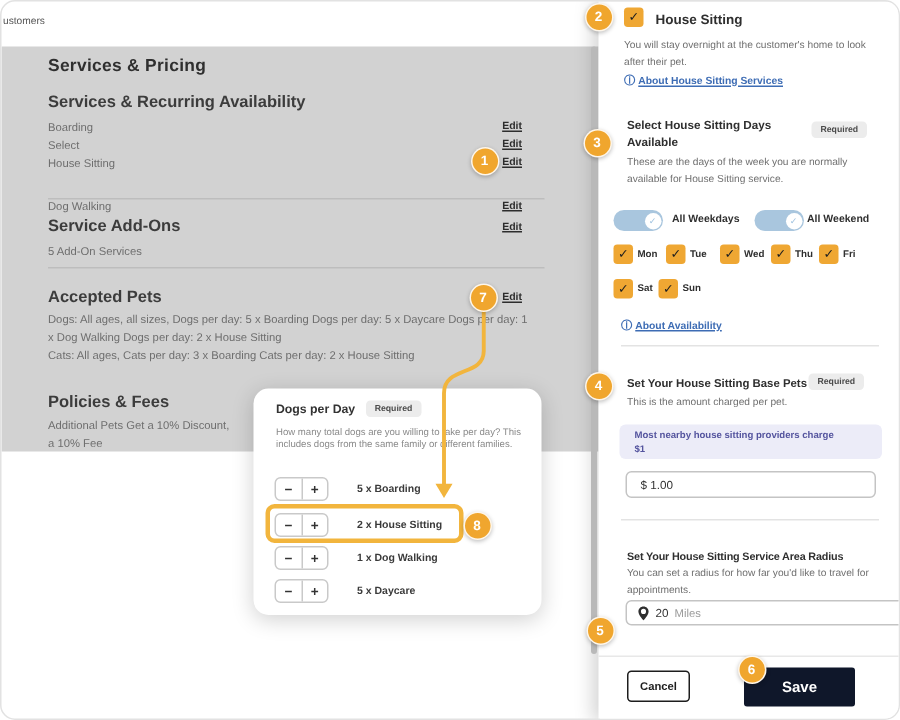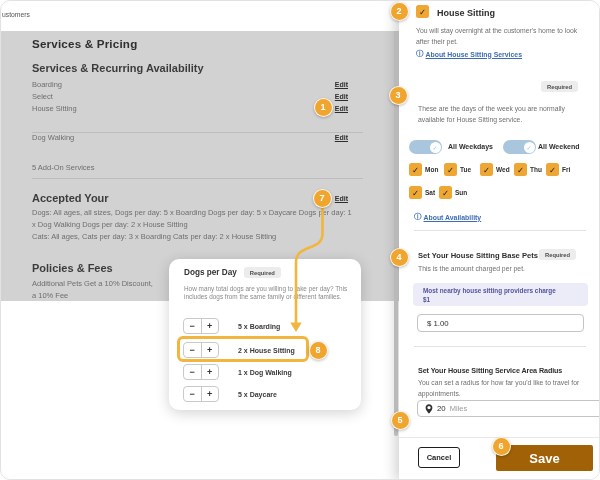--- a/index.html
+++ b/index.html
@@ -52,22 +52,22 @@
   .tog-label{position:absolute;font-size:7px;font-weight:bold;color:#2f2f2f;}
   .day-label{position:absolute;font-size:6.5px;font-weight:bold;color:#2f2f2f;}
   .d-divider{position:absolute;left:413px;width:172px;height:1px;background:#e3e3e3;}
   .hint-line{position:absolute;left:10px;font-size:6.4px;font-weight:bold;color:#54549E;}
   .text-input{position:absolute;background:#fff;border:1px solid #c4c4c4;border-radius:4px;display:flex;align-items:center;cursor:text;}
   .input-val{font-size:7.8px;color:#333;text-align:right;}
   .input-unit{font-size:7.5px;color:#9a9a9a;margin-left:4px;}
   #footer-divider{position:absolute;left:398px;top:436px;width:202px;height:1px;background:#e8e8e8;z-index:21;}
   #cancel-btn{position:absolute;left:417px;top:446px;width:42px;height:21px;background:#fff;border:1.5px solid #1d1d1d;
        border-radius:3px;display:flex;align-items:center;justify-content:center;font-size:7.5px;font-weight:bold;color:#1d1d1d;z-index:21;cursor:pointer;}
-  #save-btn{position:absolute;left:495px;top:444px;width:97px;height:26px;background:#a16207;border-radius:2px;
-       display:flex;align-items:center;justify-content:center;font-size:13px;font-weight:bold;color:#fff;z-index:21;cursor:pointer;}
+  #save-btn{position:absolute;left:495px;top:444px;width:74px;height:26px;background:#0f172a;border-radius:2px;
+       display:flex;align-items:center;justify-content:center;font-size:10px;font-weight:bold;color:#fff;z-index:21;cursor:pointer;}
 
   
   .ann{position:absolute;width:19px;height:19px;border-radius:50%;background:#F0A62E;border:1.5px solid rgba(255,255,255,.9);
        box-shadow:0 1px 3px rgba(0,0,0,.25);display:flex;align-items:center;justify-content:center;
        font-size:9px;font-weight:bold;color:#fff;z-index:40;}
 </style>
 </head>
 <body>
 
 <div id="app">
@@ -94,28 +94,32 @@
       <span class="lab">House Sitting</span>
       <span class="edit">Edit</span>
     </div>
     <div class="lrow" style="top:130px">
       <span class="lab">Dog Walking</span>
       <span class="edit">Edit</span>
     </div>
 
     <div class="ldivider" style="top:131px"></div>
 
+    <div class="lrow" style="top:144px">
+      <span class="lab bold">Service Add-Ons</span>
+      <span class="edit">Edit</span>
+    </div>
     <div class="lrow" style="top:160px">
       <span class="lab">5 Add-On Services</span>
     </div>
 
     <div class="ldivider" style="top:177px"></div>
 
     <div class="lrow" style="top:191px">
-      <span class="lab bold">Accepted Your</span>
+      <span class="lab bold">Accepted Pets</span>
       <span class="edit">Edit</span>
     </div>
     <div class="lpara" style="top:206px">
       <div>Dogs: All ages, all sizes, Dogs per day: 5 x Boarding Dogs per day: 5 x Daycare Dogs per day: 1 x Dog Walking Dogs per day: 2 x House Sitting</div>
       <div>Cats: All ages, Cats per day: 3 x Boarding Cats per day: 2 x House Sitting</div>
     </div>
 
     <div class="lrow" style="top:261px">
       <span class="lab bold">Policies &amp; Fees</span>
     </div>
@@ -170,20 +174,21 @@
     <div class="cb" style="left:17px;top:4px">
       <span>✓</span>
     </div>
     <div class="d-title" style="left:38px;top:7px;font-size:9px">House Sitting</div>
     <div class="d-para" style="left:17px;top:25px;width:175px">You will stay overnight at the customer's home to look after their pet.</div>
     <div class="d-link" style="left:17px;top:48px">
       <span class="info">ⓘ</span>
       <span class="txt">About House Sitting Services</span>
     </div>
 
+    <div class="d-title" style="left:19px;top:78px;width:125px;font-size:7.8px;line-height:10.5px">Select House Sitting Days Available</div>
     <div class="badge" style="position:absolute;left:142px;top:80px">Required</div>
     <div class="d-para" style="left:19px;top:103px;width:175px">These are the days of the week you are normally available for House Sitting service.</div>
 
     <div class="toggle" style="left:10px;top:139px">
       <span class="knob">✓</span>
     </div>
     <div class="tog-label" style="left:49px;top:142px">All Weekdays</div>
     <div class="toggle" style="left:104px;top:139px">
       <span class="knob">✓</span>
     </div>

